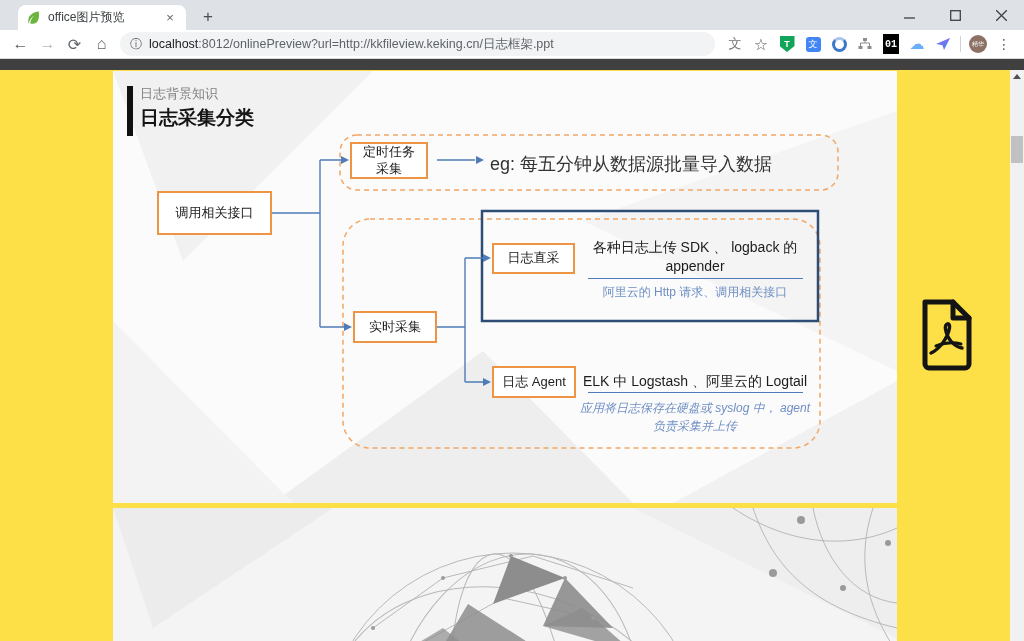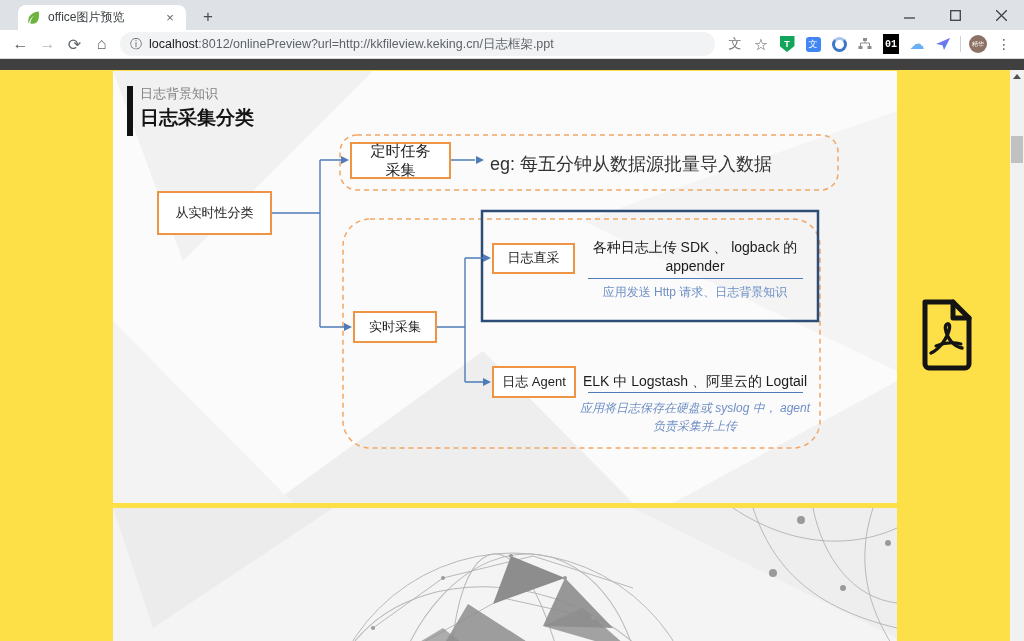--- a/index.html
+++ b/index.html
@@ -198,34 +198,34 @@
       </g>
       <g fill="#4F7CB8">
         <path d="M236 89 l-8 -4 v8 z"></path>
         <path d="M239 256 l-8 -4 v8 z"></path>
         <path d="M371 89 l-8 -4 v8 z"></path>
         <path d="M378 187 l-8 -4 v8 z"></path>
         <path d="M378 311 l-8 -4 v8 z"></path>
       </g>
     </svg>
 
-    <div class="onode" style="left:237px;top:71px;width:101px;height:37px;font-size:15px;">
+    <div class="onode" style="left:237px;top:71px;width:78px;height:37px;font-size:13px;">
       <span><span>定时任务</span><br>
       <span>采集</span></span>
     </div>
-    <div class="onode" style="left:44px;top:120px;width:115px;height:44px;">从实时性分类</div>
+    <div class="onode" style="left:44px;top:120px;width:115px;height:44px;">调用相关接口</div>
     <div class="onode" style="left:240px;top:240px;width:84px;height:32px;text-align:right;">实时采集</div>
     <div class="onode" style="left:379px;top:172px;width:83px;height:31px;">日志直采</div>
     <div class="onode" style="left:379px;top:295px;width:84px;height:32px;">日志 Agent</div>
 
     <div class="note-plain" style="left:377px;top:81px;">eg: 每五分钟从数据源批量导入数据</div>
 
     <div class="desc-title" style="left:467px;top:167px;width:230px;">各种日志上传 SDK 、 logback 的 appender</div>
     <div class="desc-underline" style="left:475px;top:207px;width:215px;"></div>
-    <div class="desc-note" style="left:462px;top:212px;width:240px;">应用发送 Http 请求、日志背景知识</div>
+    <div class="desc-note" style="left:462px;top:212px;width:240px;">阿里云的 Http 请求、调用相关接口</div>
 
     <div class="desc-title" style="left:467px;top:301px;width:230px;white-space:nowrap;">ELK 中 Logstash 、阿里云的 Logtail</div>
     <div class="desc-underline" style="left:475px;top:321px;width:215px;"></div>
     <div class="desc-note" style="left:462px;top:328px;width:240px;font-style:italic;">应用将日志保存在硬盘或 syslog 中， agent 负责采集并上传</div>
   </div>
 
   <div class="slide2">
     <svg class="texture" width="784" height="144">
       <polygon points="0,0 220,0 40,120" fill="#ececec"></polygon>
       <polygon points="520,0 784,0 784,130" fill="#eeeeee"></polygon>

